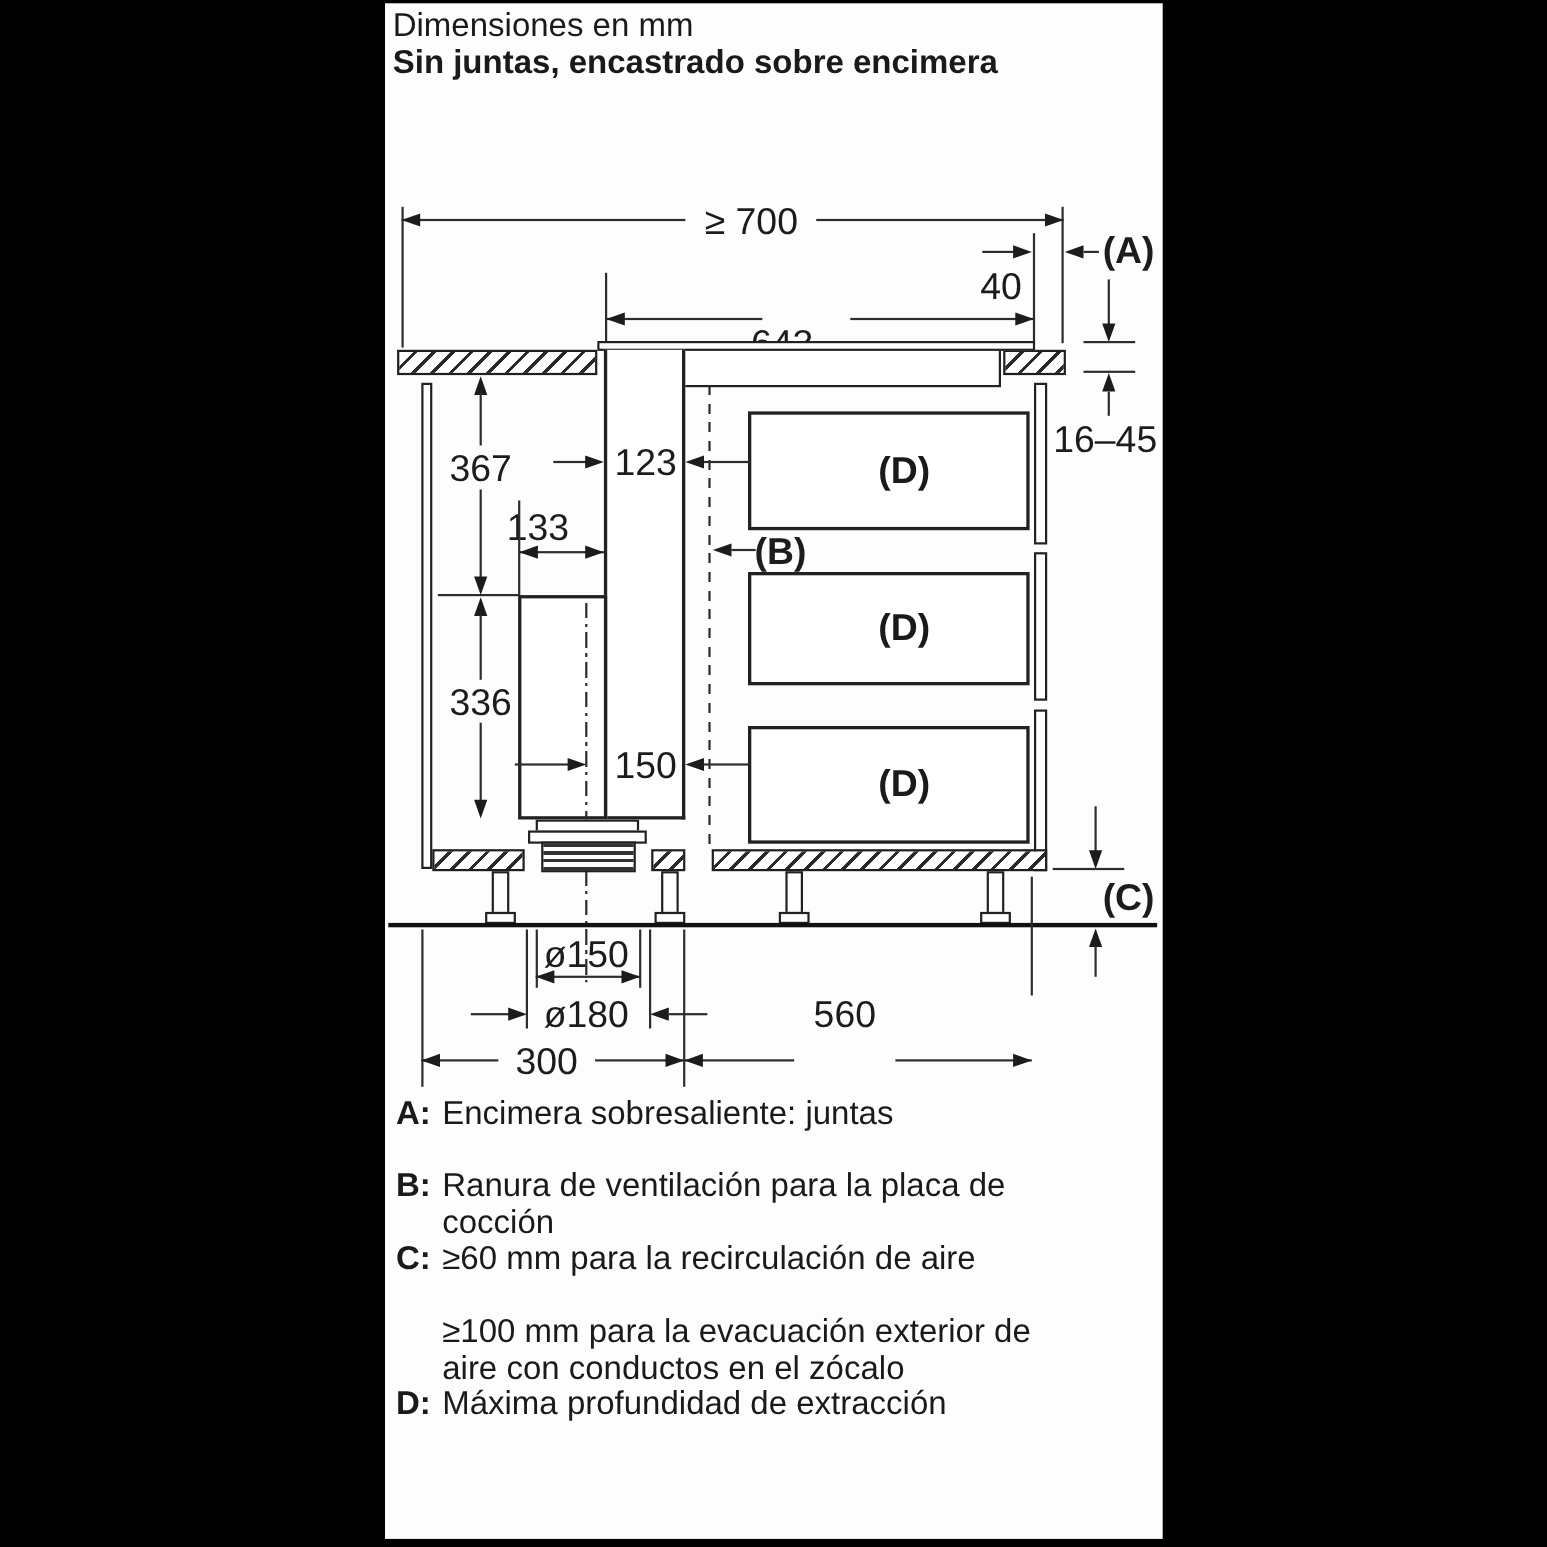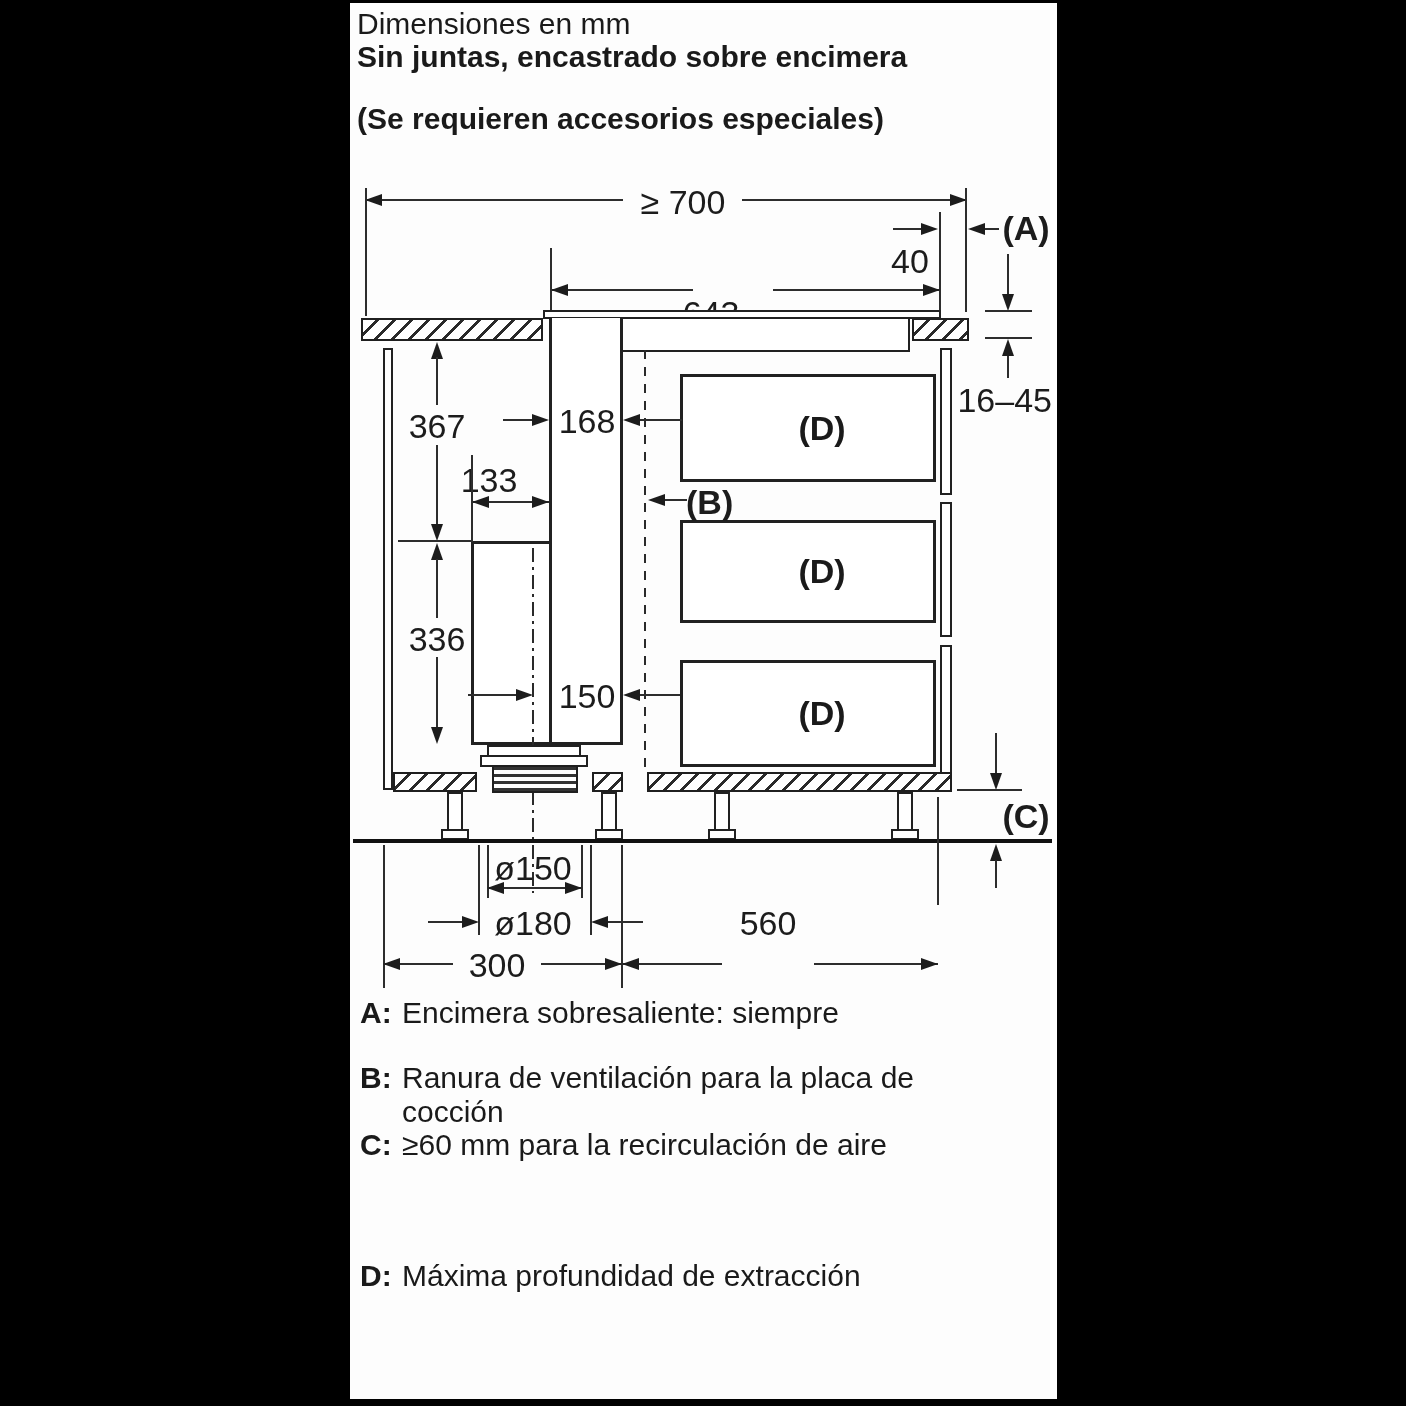--- a/index.html
+++ b/index.html
@@ -38,21 +38,20 @@
   .drawer{display:flex;align-items:center;justify-content:center;font-size:34px;font-weight:700;text-indent:28px;}
 </style>
 </head>
 <body>
 
 <div class="stage">
   <div class="paper"></div>
 
   <div class="t hdr b" style="left:357px;top:41px;">Sin juntas, encastrado sobre encimera</div>
   <div class="t hdr" style="left:357px;top:8px;">Dimensiones en mm</div>
-  <div class="t hdr b" style="left:357px;top:103px;">(Se requieren accesorios especiales)</div>
 
   <div class="hl" style="left:365px;top:199px;width:258px;"></div>
   <div class="hl" style="left:742px;top:199px;width:225px;"></div>
   <div class="tri l" style="left:365px;top:194px;"></div>
   <div class="tri r" style="left:950px;top:194px;"></div>
   <div class="num" style="left:620px;top:183px;width:126px;">≥ 700</div>
   <div class="vl" style="left:365px;top:188px;height:128px;"></div>
   <div class="vl" style="left:965px;top:188px;height:124px;"></div>
 
   <div class="vl" style="left:939px;top:212px;height:99px;"></div>
@@ -118,21 +117,21 @@
   <div class="tri d" style="left:431px;top:727px;"></div>
 
   <div class="num" style="left:455px;top:461px;width:68px;">133</div>
   <div class="hl" style="left:472px;top:501px;width:77px;"></div>
   <div class="tri l" style="left:472px;top:496px;"></div>
   <div class="tri r" style="left:532px;top:496px;"></div>
   <div class="vl" style="left:471px;top:455px;height:85px;"></div>
 
   <div class="hl" style="left:503px;top:419px;width:30px;"></div>
   <div class="tri r" style="left:532px;top:414px;"></div>
-  <div class="num" style="left:554px;top:402px;width:66px;">168</div>
+  <div class="num" style="left:554px;top:402px;width:66px;">123</div>
   <div class="tri l" style="left:623px;top:414px;"></div>
   <div class="hl" style="left:640px;top:419px;width:42px;"></div>
 
   <div class="hl" style="left:468px;top:694px;width:49px;"></div>
   <div class="tri r" style="left:516px;top:689px;"></div>
   <div class="num" style="left:554px;top:677px;width:66px;">150</div>
   <div class="tri l" style="left:623px;top:689px;"></div>
   <div class="hl" style="left:640px;top:694px;width:40px;"></div>
 
   <div class="cl" style="left:532px;top:548px;height:345px;"></div>
@@ -188,28 +187,32 @@
   <div class="tri r" style="left:605px;top:958px;"></div>
 
   <div class="hl" style="left:622px;top:963px;width:100px;"></div>
   <div class="num" style="left:722px;top:904px;width:92px;">560</div>
   <div class="hl" style="left:814px;top:963px;width:124px;"></div>
   <div class="tri l" style="left:622px;top:958px;"></div>
   <div class="tri r" style="left:921px;top:958px;"></div>
 
   <div class="t leg" style="left:360px;top:996px;">
     <span class="lkey">A:</span>
-    <span class="ltext">Encimera sobresaliente: siempre</span>
+    <span class="ltext">Encimera sobresaliente: juntas</span>
   </div>
   <div class="t leg" style="left:360px;top:1061px;">
     <span class="lkey">B:</span>
     <span class="ltext">Ranura de ventilación para la placa de
 cocción</span>
   </div>
   <div class="t leg" style="left:360px;top:1128px;">
     <span class="lkey">C:</span>
     <span class="ltext">≥60 mm para la recirculación de aire</span>
   </div>
+  <div class="t leg" style="left:402px;top:1194px;">
+    <span class="ltext">≥100 mm para la evacuación exterior de
+aire con conductos en el zócalo</span>
+  </div>
   <div class="t leg" style="left:360px;top:1259px;">
     <span class="lkey">D:</span>
     <span class="ltext">Máxima profundidad de extracción</span>
   </div>
 </div>
 
 </body></html>

